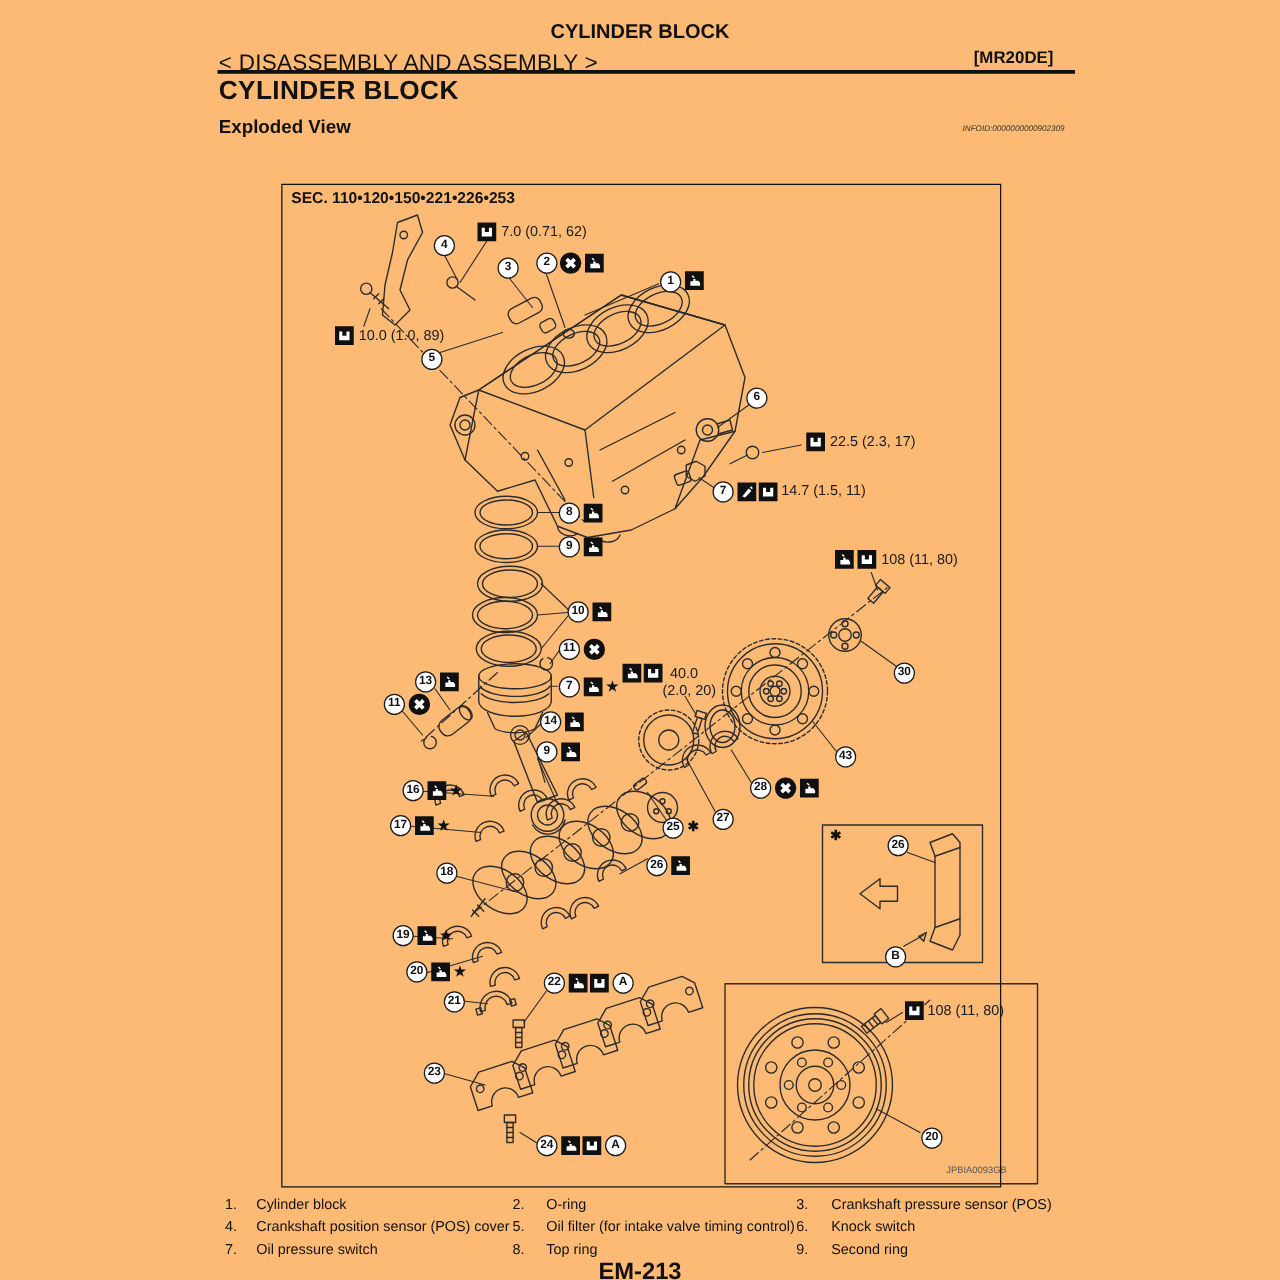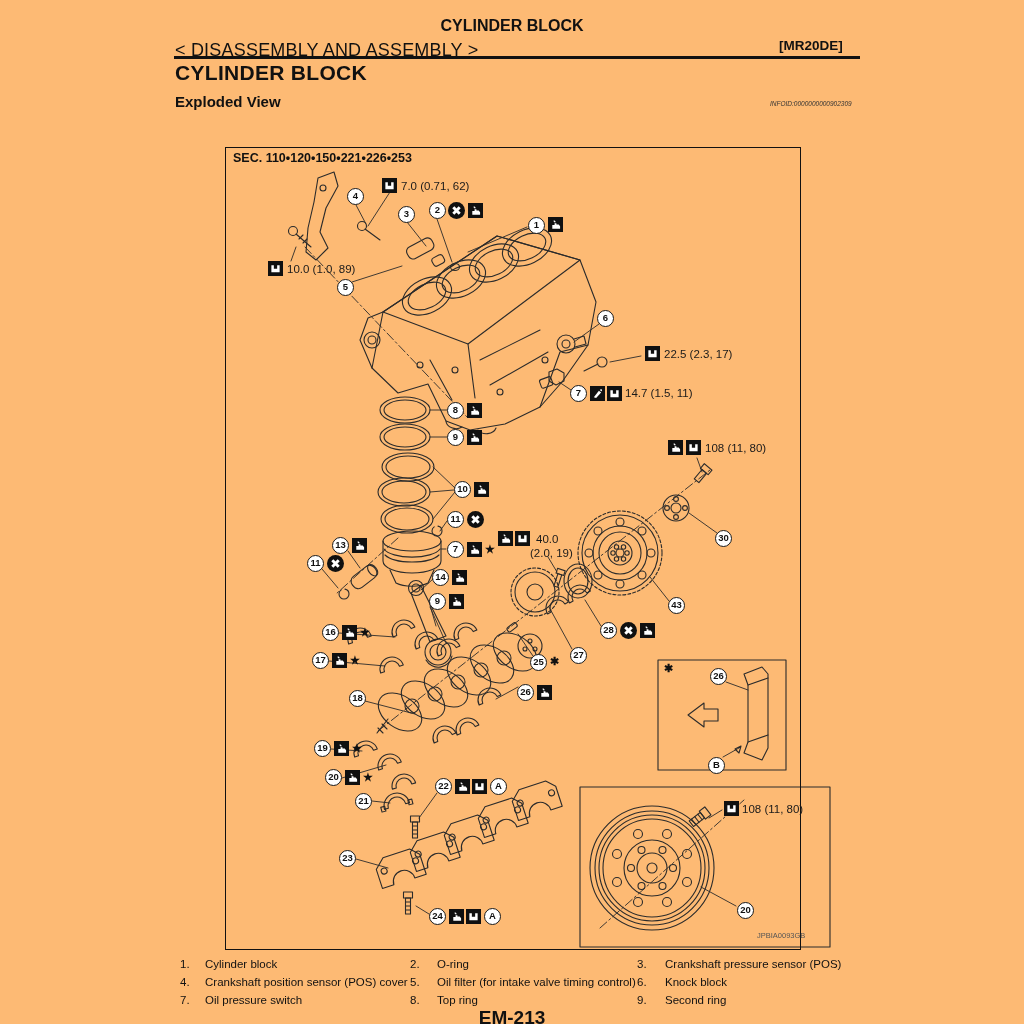--- a/index.html
+++ b/index.html
@@ -504,21 +504,21 @@
         <path fill="#fff" d="M2.5,10.5 L2.5,6.5 L5,6.5 L5,4.5 L7,4.5 L7,6 L9.5,6 L11,8 L11,10.5 Z"></path>
         <path fill="#fff" d="M5.2,3.8 L3.6,2.2 L4.6,1.4 L6.4,3.2 Z"></path>
       </svg>
     </div>
   <div class="sq" style="left:515px;top:531px">
       <svg width="11" height="11" viewBox="0 0 12 12">
         <path fill="#fff" d="M1.5,2.5 L1.5,10 L10.5,10 L10.5,2.5 L7.8,2.5 L7.8,6.2 L4.2,6.2 L4.2,2.5 Z"></path>
       </svg>
     </div>
   <span class="tq" style="left:536px;top:533px">40.0</span>
-  <span class="tq" style="left:530px;top:547px">(2.0, 19)</span>
+  <span class="tq" style="left:530px;top:547px">(2.0, 20)</span>
 
   <div class="co" style="left:332px;top:537px">13</div>
   <div class="sq" style="left:352px;top:538px">
       <svg width="11" height="11" viewBox="0 0 12 12">
         <path fill="#fff" d="M2.5,10.5 L2.5,6.5 L5,6.5 L5,4.5 L7,4.5 L7,6 L9.5,6 L11,8 L11,10.5 Z"></path>
         <path fill="#fff" d="M5.2,3.8 L3.6,2.2 L4.6,1.4 L6.4,3.2 Z"></path>
       </svg>
     </div>
 
   <div class="co" style="left:307px;top:555px">11</div>
@@ -672,21 +672,21 @@
   <span class="lg" style="left:410px;top:958px">2.</span>
   <span class="lg" style="left:437px;top:958px">O-ring</span>
   <span class="lg" style="left:637px;top:958px">3.</span>
   <span class="lg" style="left:665px;top:958px">Crankshaft pressure sensor (POS)</span>
 
   <span class="lg" style="left:180px;top:976px">4.</span>
   <span class="lg" style="left:205px;top:976px">Crankshaft position sensor (POS) cover</span>
   <span class="lg" style="left:410px;top:976px">5.</span>
   <span class="lg" style="left:437px;top:976px">Oil filter (for intake valve timing control)</span>
   <span class="lg" style="left:637px;top:976px">6.</span>
-  <span class="lg" style="left:665px;top:976px">Knock block</span>
+  <span class="lg" style="left:665px;top:976px">Knock switch</span>
 
   <span class="lg" style="left:180px;top:994px">7.</span>
   <span class="lg" style="left:205px;top:994px">Oil pressure switch</span>
   <span class="lg" style="left:410px;top:994px">8.</span>
   <span class="lg" style="left:437px;top:994px">Top ring</span>
   <span class="lg" style="left:637px;top:994px">9.</span>
   <span class="lg" style="left:665px;top:994px">Second ring</span>
 
   <div class="pagecode">EM-213</div>
 </div>

